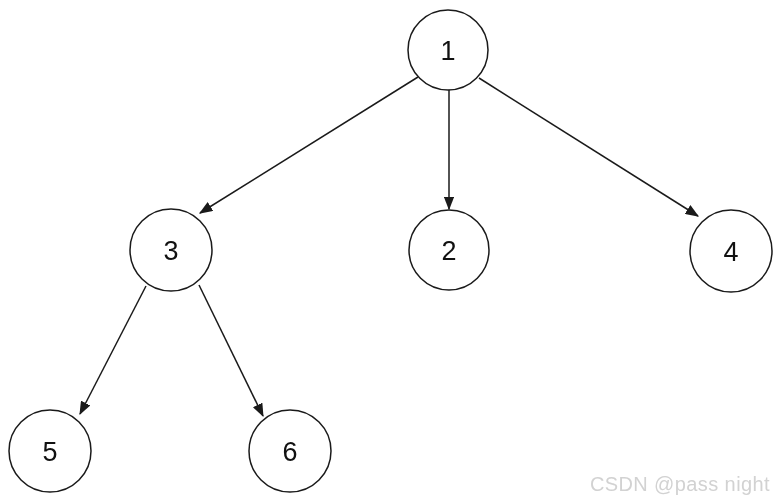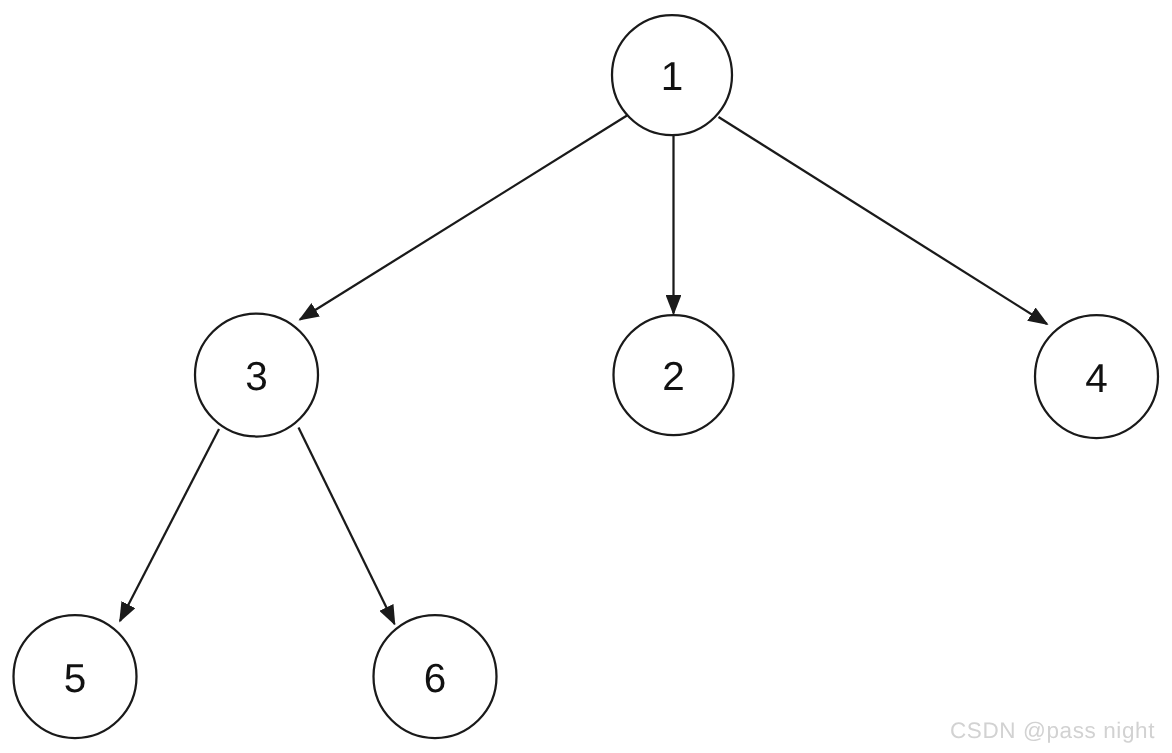--- a/index.html
+++ b/index.html
@@ -43,21 +43,21 @@
     stroke: #1a1a1a;
     stroke-width: 1.5;
     fill: none;
   }
   .watermark {
     position: absolute;
     right: 11px;
     bottom: 6px;
     color: #d2d2d2;
     font-family: "Liberation Sans", sans-serif;
-    font-size: 15px;
+    font-size: 20px;
     letter-spacing: 0.4px;
     white-space: nowrap;
     user-select: none;
   }
 </style>
 </head>
 <body>
 
 <div id="canvas-wrap">
 

